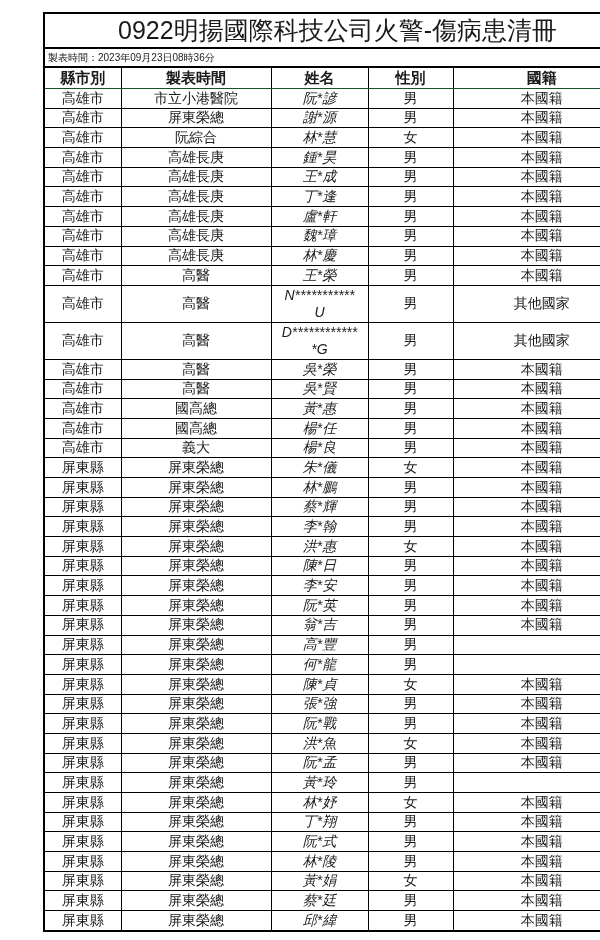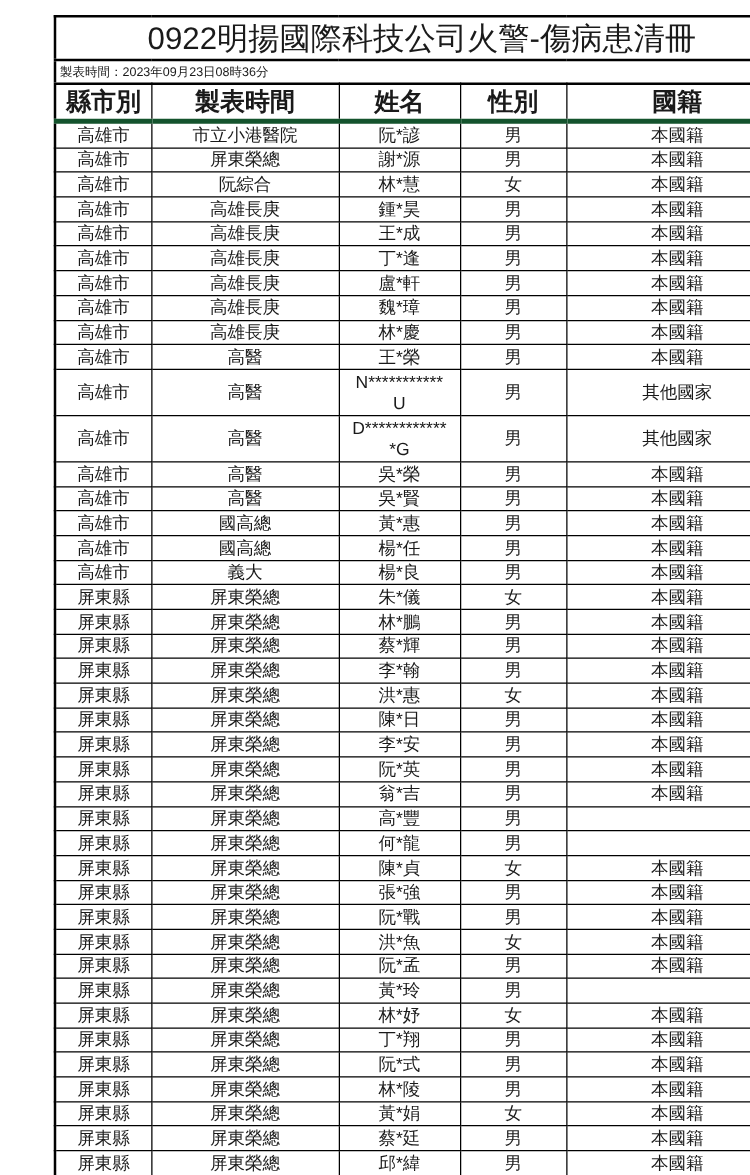--- a/index.html
+++ b/index.html
@@ -42,32 +42,33 @@
     white-space: nowrap;
   }
   .subtitle-cell {
     font-size: 10px;
     height: 17px;
     text-align: left;
     padding-left: 3px;
     border-bottom: 2px solid #000;
   }
   th.col-header {
-    font-size: 20px;
+    font-size: 15px;
     font-weight: 700;
     height: 20px;
-    border-bottom: 4px solid #14532d;
+    border-bottom: 1px solid #14532d;
   }
   td.data-cell {
     font-size: 14px;
     height: 18.7px;
     line-height: 1.1;
   }
   td.name {
     white-space: pre-line;
+    font-style: italic;
   }
   tr.tall td.data-cell {
     height: auto;
   }
   tr.tall td.name {
     line-height: 17px;
     padding: 1px 0;
   }
 </style>
 </head>

